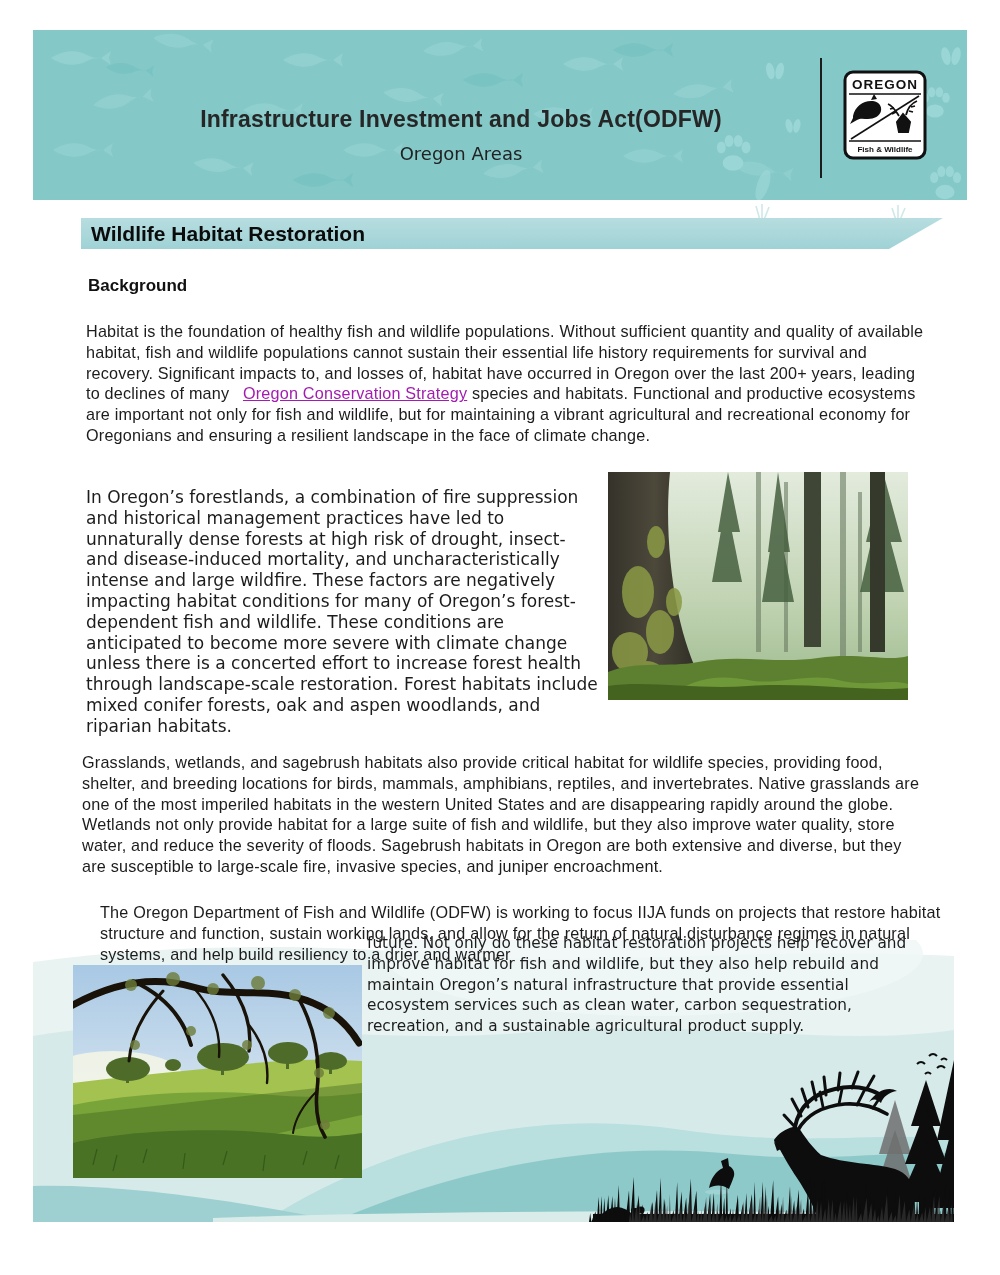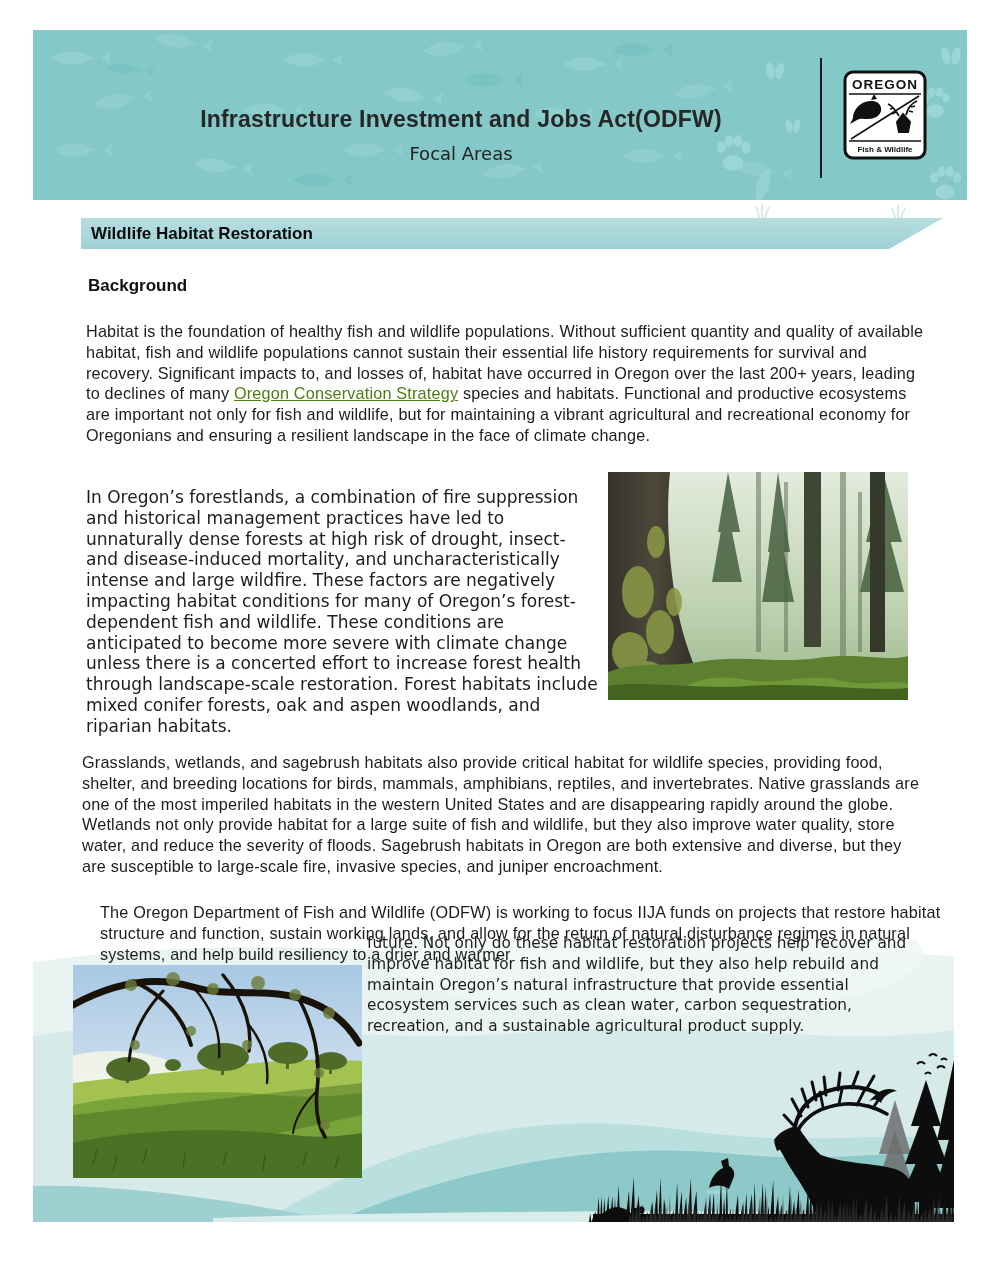--- a/index.html
+++ b/index.html
@@ -11,31 +11,31 @@
   .header-text{position:absolute;left:33px;top:76px;width:790px;text-align:center;z-index:2;}
   .hdr-title{font-size:23px;font-weight:700;color:#262626;letter-spacing:.2px;margin:0 0 10px 0;}
   .hdr-sub{font-size:21px;font-weight:400;color:#222;margin:0 0 10px 0;font-family:"DejaVu Sans",sans-serif;font-size:19.5px;}
   .hdr-sub2{font-size:18px;font-weight:400;color:#222;margin:0;font-family:"DejaVu Sans",sans-serif;}
   .header-divider{position:absolute;left:820px;top:58px;width:2px;height:120px;background:#1c1c1c;z-index:2;}
   .logo{position:absolute;left:843px;top:70px;z-index:3;}
   
   .section-banner{position:absolute;left:81px;top:218px;width:862px;height:31px;
       background:linear-gradient(180deg,#b7dde0,#9fd2d5);
       clip-path:polygon(0 0,100% 0,calc(100% - 54px) 100%,0 100%);z-index:2;}
-  .section-banner span{display:block;padding-left:10px;font-size:17px;font-weight:700;color:#0b0b0b;line-height:31px;}
+  .section-banner span{display:block;padding-left:10px;font-size:21px;font-weight:700;color:#0b0b0b;line-height:31px;}
   .tufts{position:absolute;left:740px;top:202px;z-index:1;}
   
   .bg-heading{position:absolute;left:88px;top:276px;font-size:17px;font-weight:700;color:#111;z-index:2;}
   .para{position:absolute;font-size:16.2px;line-height:20.7px;letter-spacing:.2px;color:#1c1c1c;z-index:2;}
   .p1{left:86px;top:305px;width:840px;}
   .p2{left:86px;top:470px;width:512px;font-family:"DejaVu Sans",sans-serif;font-size:17px;line-height:20.8px;letter-spacing:0;}
   .p3{left:82px;top:736px;width:844px;}
   .p4a{left:100px;top:886px;width:846px;}
   .p4b{left:367px;top:918px;width:548px;font-family:"DejaVu Sans",sans-serif;font-size:15.3px;line-height:20.7px;letter-spacing:0;}
-  a.doc-link{color:#4d7c0f;text-decoration:underline;cursor:pointer;}
+  a.doc-link{color:#a21caf;text-decoration:underline;cursor:pointer;margin-left:9px;}
   
   .forest-photo{position:absolute;left:608px;top:472px;z-index:2;}
   .oak-photo{position:absolute;left:73px;top:965px;z-index:2;}
   
   .footer-art{position:absolute;left:33px;top:940px;z-index:0;}
 </style>
 </head>
 <body>
 
 <div class="page">
@@ -85,21 +85,21 @@
         <use href="#paw" transform="translate(700,120) scale(1.3)"></use>
         <use href="#paw" transform="translate(912,150) scale(1.2)"></use>
         <use href="#hoof" transform="translate(742,40) scale(1.2)"></use>
         <use href="#hoof" transform="translate(760,95)"></use>
         <use href="#hoof" transform="translate(918,25) scale(1.3)"></use>
         <ellipse cx="730" cy="155" rx="6" ry="16" transform="rotate(18 730 155)" opacity=".8"></ellipse>
       </g>
     </svg>
     <div class="header-text">
       <p class="hdr-title">Infrastructure Investment and Jobs Act(ODFW)</p>
-      <p class="hdr-sub2">Focal Areas</p>
+      <p class="hdr-sub2">Oregon Areas</p>
     </div>
   </div>
 
   <div class="header-divider"></div>
 
   <svg class="logo" width="84" height="90" viewBox="0 0 84 90">
     <rect x="2" y="2" width="80" height="86" rx="8" fill="#ffffff" stroke="#111" stroke-width="3"></rect>
     <text x="42" y="19" text-anchor="middle" font-family="Liberation Sans,sans-serif" font-size="13.5" font-weight="700" letter-spacing="1" fill="#111">OREGON</text>
     <line x1="6" y1="24" x2="78" y2="24" stroke="#111" stroke-width="1.6"></line>
     <line x1="6" y1="71" x2="78" y2="71" stroke="#111" stroke-width="1.6"></line>

